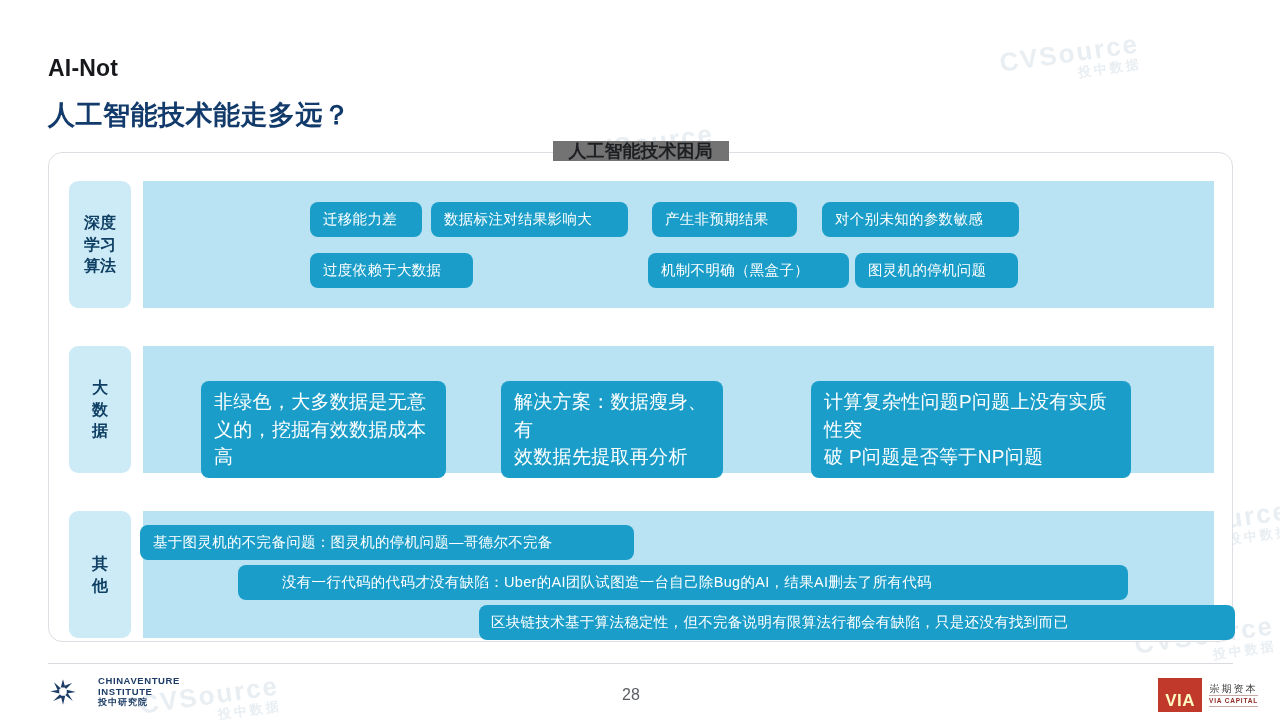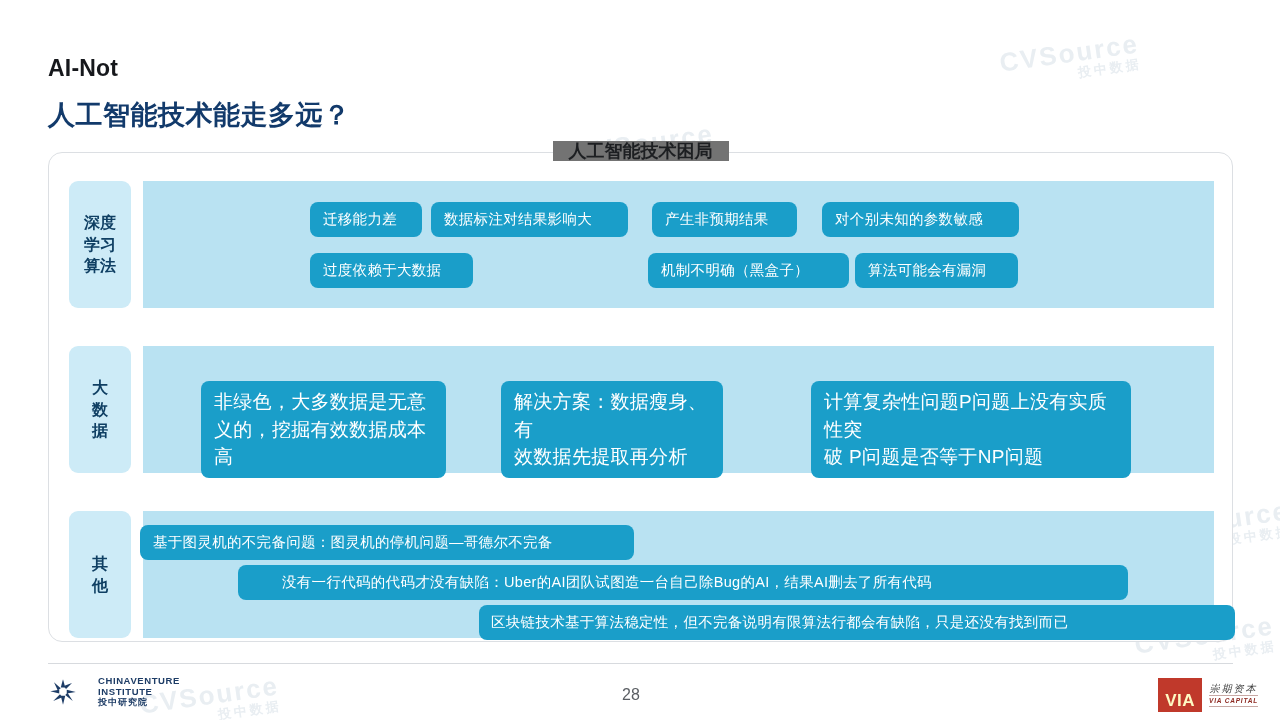--- a/index.html
+++ b/index.html
@@ -123,21 +123,21 @@
   .brand-right {
     position:absolute; right:22px; top:678px;
     display:flex; align-items:center; gap:7px; z-index:3;
   }
   .via-box {
     width:44px; height:34px; background:#c0392b;
     color:#fef9c3; font-size:17px; font-weight:700;
     display:flex; align-items:flex-end; justify-content:center;
     letter-spacing:0.5px; padding-bottom:1px;margin-left:40px;
   }
-  .via-txt { line-height:1.25; text-align:center;font-style:italic; }
+  .via-txt { line-height:1.25; text-align:center; }
   .via-txt .v1 { font-size:10px; color:#3b3b3b; letter-spacing:2px; }
   .via-txt .v2 { font-size:6.5px; color:#8e2b23; letter-spacing:0.8px; font-weight:700;
                  border-top:1px solid #c8a9a5; border-bottom:1px solid #c8a9a5; padding:1px 0; }
 </style>
 </head>
 <body>
 
 <div class="slide">
 
   <div class="wm wm-a">
@@ -189,21 +189,21 @@
       <div class="row-label" style="white-space: pre-line;">深度
 学习
 算法</div>
       <div class="row-body">
           <div class="tag" style="left: 167px; top: 21px; width: 112px;">迁移能力差</div>
           <div class="tag" style="left: 288px; top: 21px; width: 197px;">数据标注对结果影响大</div>
           <div class="tag" style="left: 509px; top: 21px; width: 145px;">产生非预期结果</div>
           <div class="tag" style="left: 679px; top: 21px; width: 197px;">对个别未知的参数敏感</div>
           <div class="tag" style="left: 167px; top: 72px; width: 163px;">过度依赖于大数据</div>
           <div class="tag" style="left: 505px; top: 72px; width: 201px;">机制不明确（黑盒子）</div>
-          <div class="tag" style="left: 712px; top: 72px; width: 163px;">算法可能会有漏洞</div>
+          <div class="tag" style="left: 712px; top: 72px; width: 163px;">图灵机的停机问题</div>
         </div>
     </div>
 
     <div class="row row2">
       <div class="row-label" style="white-space: pre-line;">大
 数
 据</div>
       <div class="row-body">
           <div class="tag big" style="left: 58px; top: 35px; width: 245px;">非绿色，大多数据是无意
 义的，挖掘有效数据成本高</div>

